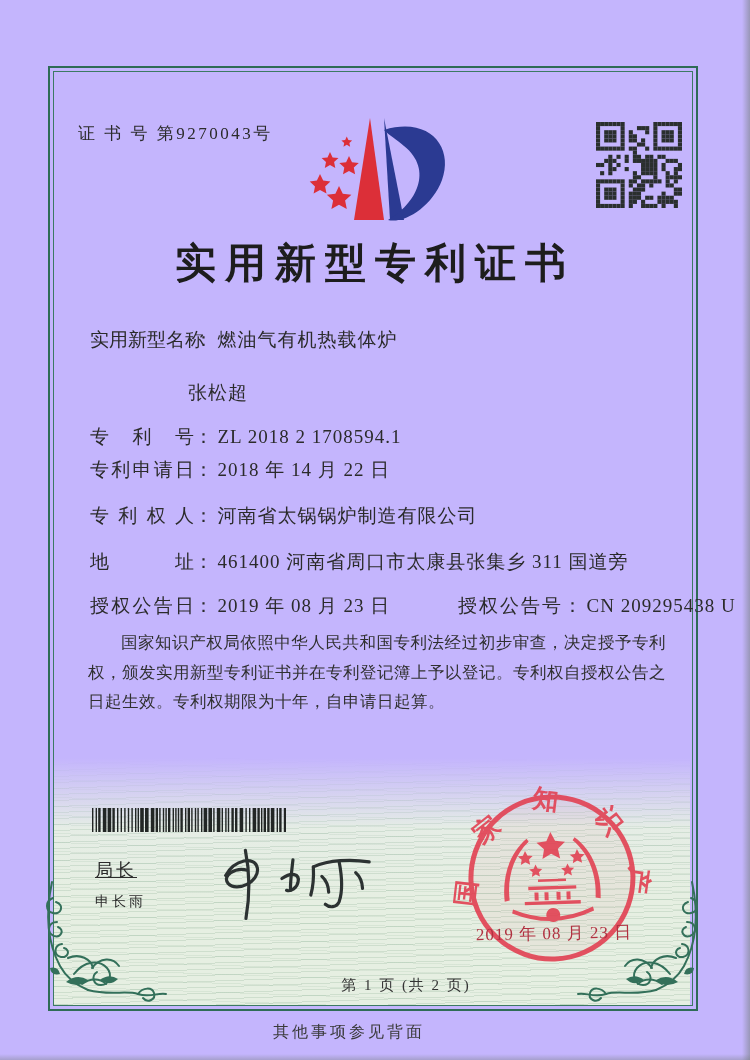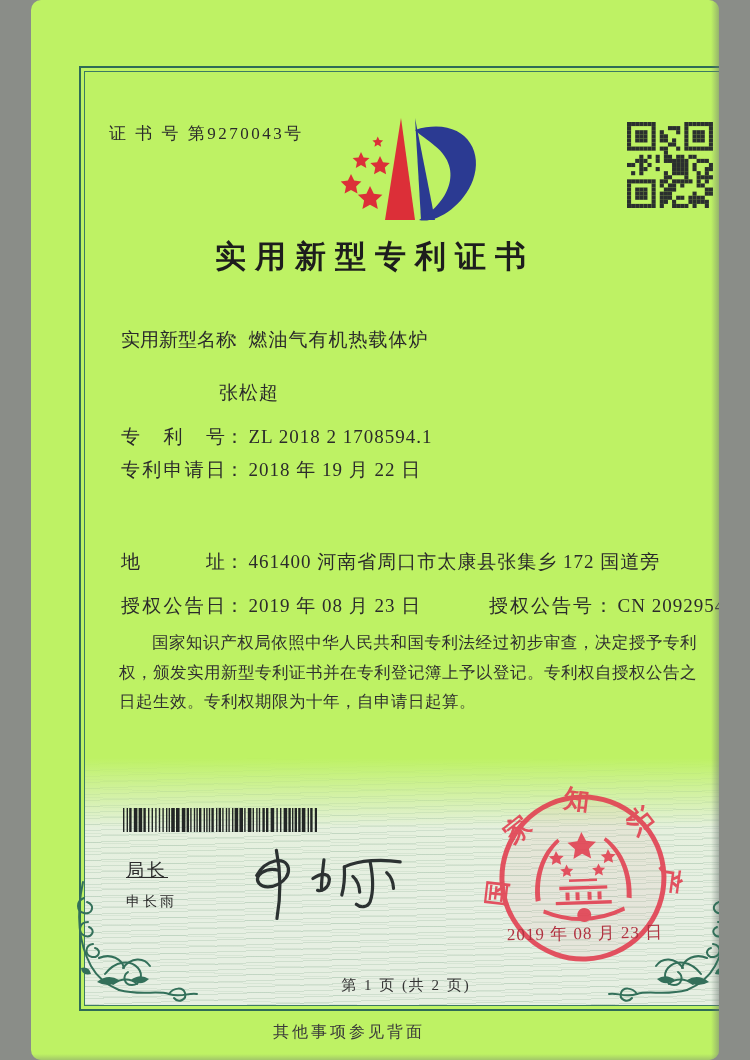--- a/index.html
+++ b/index.html
@@ -1,19 +1,19 @@
 <!DOCTYPE html>
 <html><head>
 <meta charset="utf-8">
 <style>
   html,body{margin:0;padding:0;background:#8a8d88;}
   .paper{
-    position:relative;width:688px;height:1060px;margin:0 auto;
-    background:#bef264;overflow:hidden;
-    font-family:"Liberation Serif","DejaVu Serif",serif;color:#2b2b2b;border-radius:10px;
+    position:relative;width:750px;height:1060px;margin:0 auto;
+    background:#c4b5fd;overflow:hidden;
+    font-family:"Liberation Serif","DejaVu Serif",serif;color:#2b2b2b;
   }
   .scan-edge-r{position:absolute;right:0;top:0;bottom:0;width:8px;
     background:linear-gradient(to right,rgba(0,0,0,0),rgba(110,120,115,.5));}
   .scan-edge-b{position:absolute;left:0;right:0;bottom:0;height:6px;
     background:linear-gradient(to bottom,rgba(0,0,0,0),rgba(110,120,115,.35));}
   .green-zone{
     position:absolute;left:54px;top:758px;width:636px;height:247px;
     background:linear-gradient(to bottom,rgba(231,240,228,0) 0,rgba(231,240,228,.95) 70px,#e6efe2 140px,#e6efe2 100%);
   }
   .green-zone .waves{
@@ -27,21 +27,21 @@
   .frame-outer{position:absolute;left:48px;top:66px;width:646px;height:941px;
     border:2px solid #2f6b56;}
   .frame-inner{position:absolute;inset:3px;border:1px solid #3c7a63;}
   .corner{position:absolute;width:132px;height:132px;z-index:5;}
   .corner.bl{left:38px;top:880px;}
   .corner.br{left:574px;top:880px;transform:scaleX(-1);}
   .cert-no{position:absolute;left:78px;top:122px;font-size:17px;letter-spacing:2.5px;}
   .logo{position:absolute;left:292px;top:108px;width:166px;height:128px;}
   .qr{position:absolute;left:596px;top:122px;width:86px;height:86px;}
   .doc-title{position:absolute;left:0;top:236px;width:100%;text-align:center;
-    font-size:31px;font-weight:600;letter-spacing:9px;color:#1d1d1d;font-family:Liberation Serif, serif;}
+    font-size:41px;font-weight:600;letter-spacing:9px;color:#1d1d1d;font-family:Liberation Serif, serif;}
   .frow{position:absolute;left:90px;font-size:19px;letter-spacing:.5px;white-space:nowrap;}
   .flabel{display:inline-block;width:104px;text-align:justify;text-align-last:justify;letter-spacing:0;}
   .fcolon{display:inline-block;margin-right:4px;}
   .fvalue{letter-spacing:1px;}
   .pair2{position:absolute;left:368px;top:0;}
   .para{position:absolute;left:88px;width:578px;font-size:16.5px;line-height:1.8;
     text-indent:2em;text-align:justify;color:#303030;letter-spacing:.5px;}
   .barcode{position:absolute;left:92px;top:808px;width:194px;height:24px;z-index:6;}
   .signer-title{position:absolute;left:95px;top:858px;font-size:18px;letter-spacing:3px;z-index:7;text-decoration:underline;}
   .signer-name{position:absolute;left:95px;top:893px;font-size:14px;letter-spacing:3px;z-index:7;}
@@ -356,24 +356,27 @@
   <div class="frow" style="top:327px">
     <span class="flabel">实用新型名称</span><span class="fcolon">：</span><span class="fvalue">燃油气有机热载体炉</span>
   </div>
   <div class="frow" style="top:380px;left:188px">
     <span class="fvalue">张松超</span>
   </div>
   <div class="frow" style="top:424px">
     <span class="flabel">专利号</span><span class="fcolon">：</span><span class="fvalue">ZL 2018 2 1708594.1</span>
   </div>
   <div class="frow" style="top:457px">
-    <span class="flabel">专利申请日</span><span class="fcolon">：</span><span class="fvalue">2018 年 19 月 22 日</span>
+    <span class="flabel">专利申请日</span><span class="fcolon">：</span><span class="fvalue">2018 年 14 月 22 日</span>
+  </div>
+  <div class="frow" style="top:503px">
+    <span class="flabel">专利权人</span><span class="fcolon">：</span><span class="fvalue">河南省太锅锅炉制造有限公司</span>
   </div>
   <div class="frow" style="top:549px">
-    <span class="flabel">地址</span><span class="fcolon">：</span><span class="fvalue">461400 河南省周口市太康县张集乡 172 国道旁</span>
+    <span class="flabel">地址</span><span class="fcolon">：</span><span class="fvalue">461400 河南省周口市太康县张集乡 311 国道旁</span>
   </div>
   <div class="frow" style="top:593px">
     <span class="flabel">授权公告日</span><span class="fcolon">：</span><span class="fvalue">2019 年 08 月 23 日</span>
     <span class="pair2">
       <span style="letter-spacing:2px">授权公告号</span><span class="fcolon">：</span><span class="fvalue">CN 209295438 U</span>
     </span>
   </div>
 
   <div class="para" style="top:628px">国家知识产权局依照中华人民共和国专利法经过初步审查，决定授予专利权，颁发实用新型专利证书并在专利登记簿上予以登记。专利权自授权公告之日起生效。专利权期限为十年，自申请日起算。</div>
 

